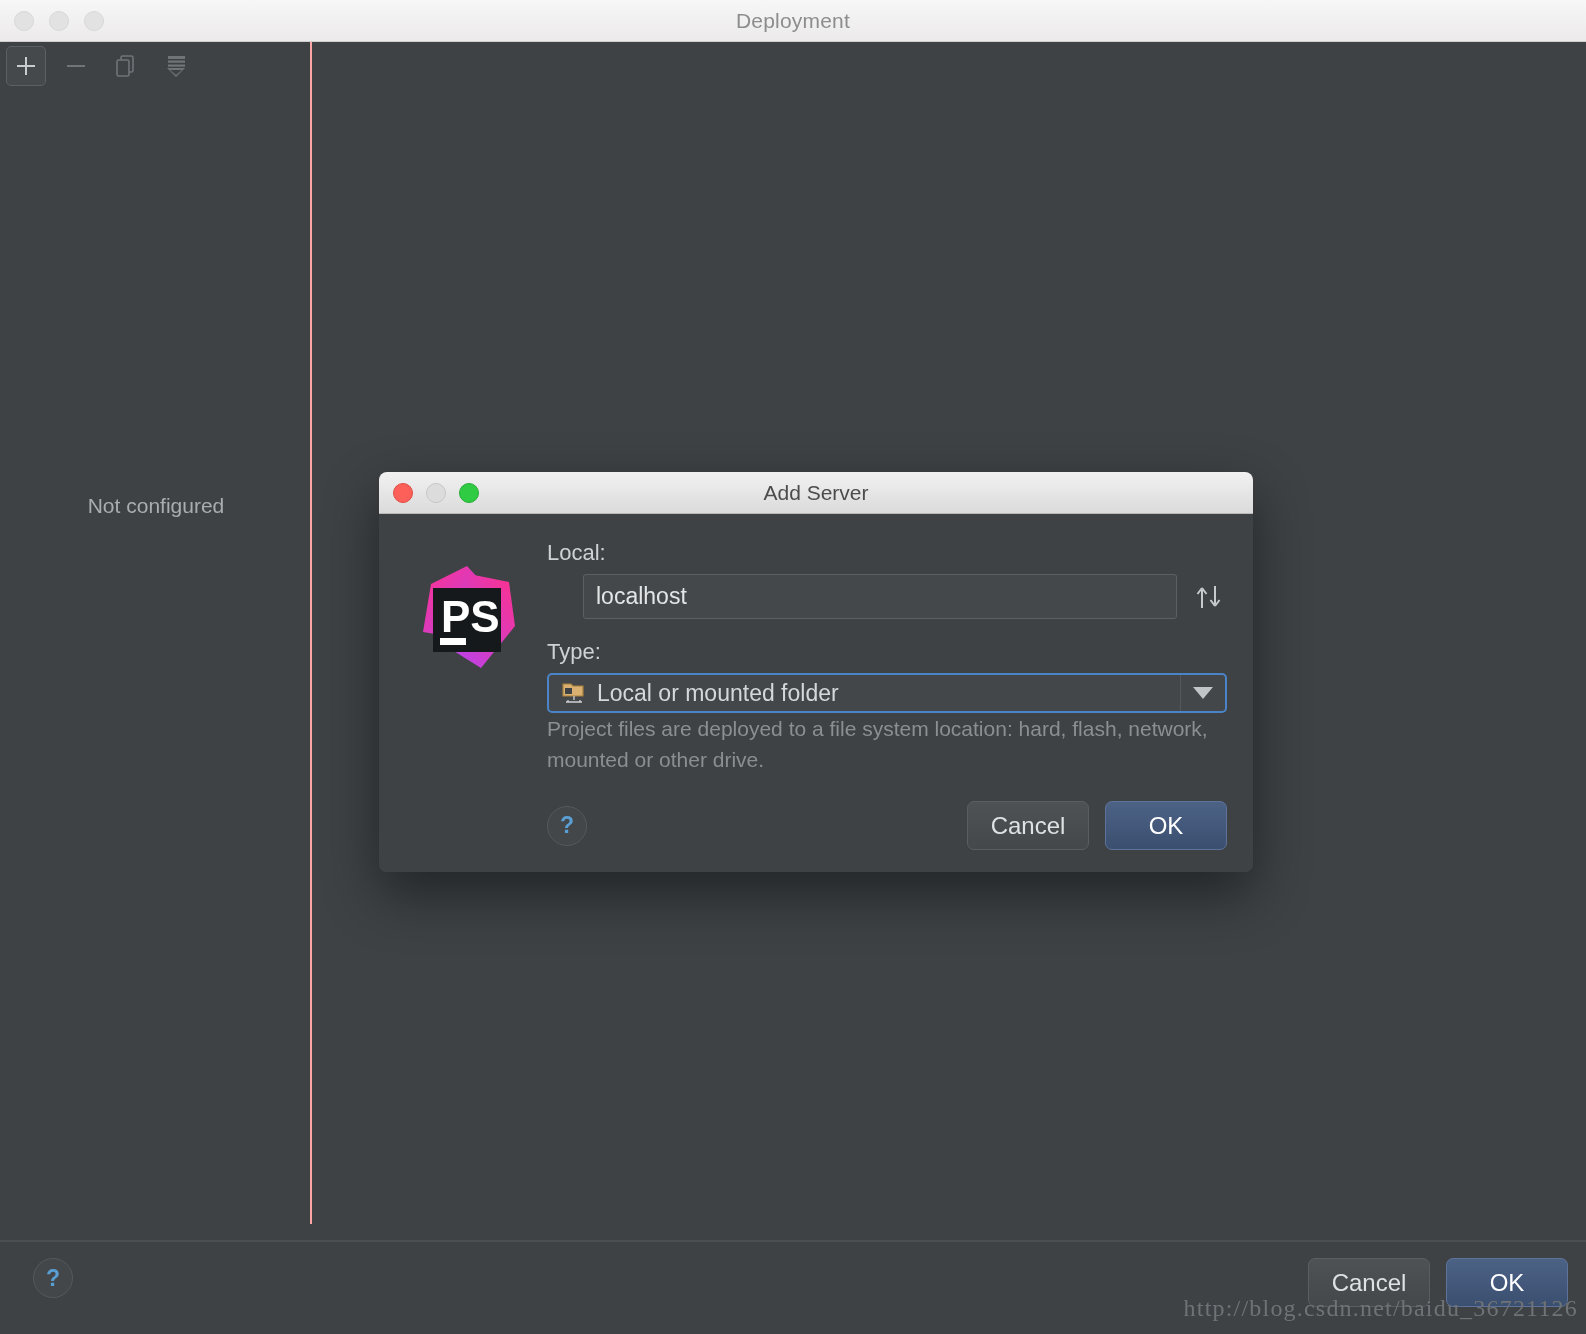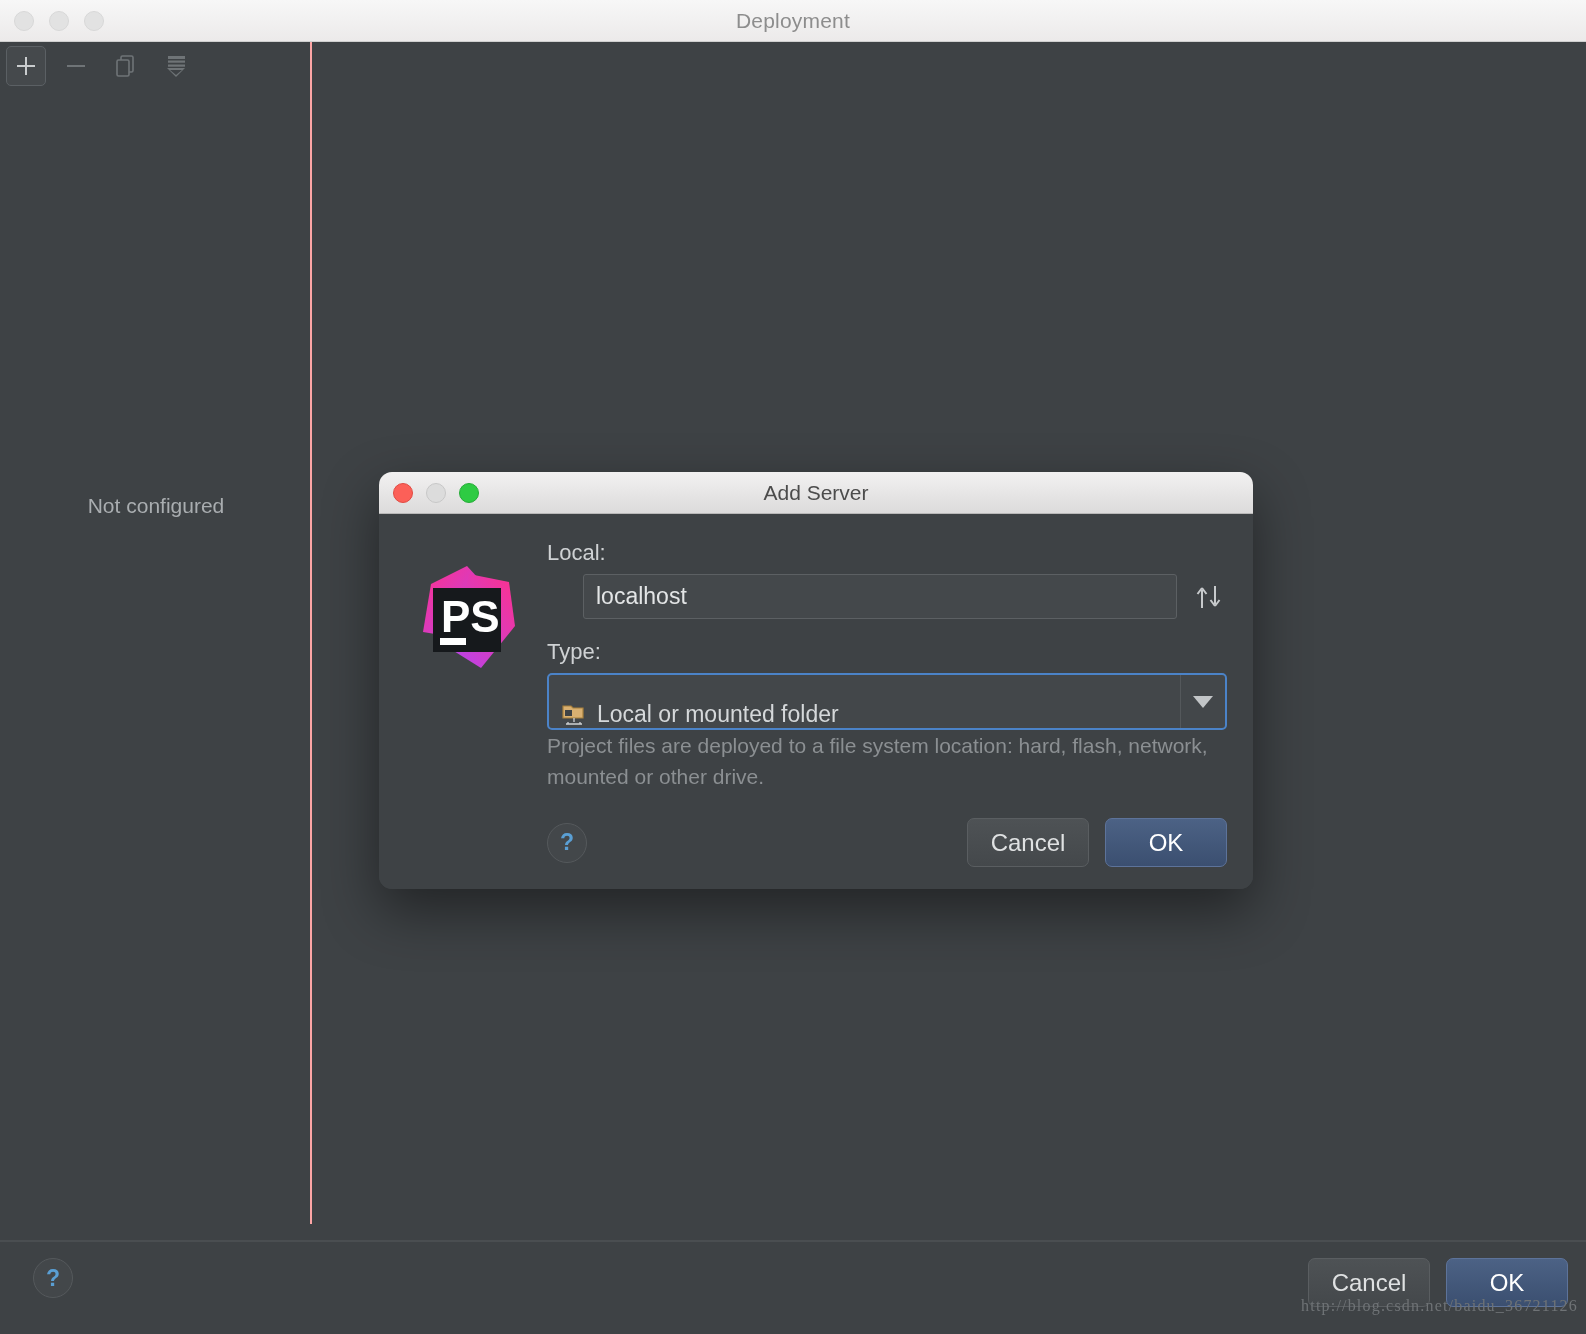--- a/index.html
+++ b/index.html
@@ -157,35 +157,35 @@
     border: 1px solid #5a5e61;
   }
   .btn.primary {
     background: linear-gradient(#4c6285, #3b4f70);
     border: 1px solid #5d739a;
     color: #ffffff;
   }
   .watermark {
     position: absolute;
     right: 8px;
-    bottom: 19px;
+    bottom: 12px;
     font-family: "Liberation Serif", serif;
-    font-size: 16px;
+    font-size: 24px;
     color: #6f7376;
     letter-spacing: 1.2px;
     white-space: nowrap;
   }
 
   
   .dialog {
     position: absolute;
     left: 379px;
     top: 430px;
     width: 874px;
-    border-radius: 13px;
+    border-radius: 8px;
     box-shadow: 0 22px 55px rgba(0,0,0,.45);
     overflow: hidden;
     z-index: 50;
   }
   .dlg-titlebar {
     position: relative;
     height: 41px;
     background: linear-gradient(#f2f1f1, #dcdbdb);
     border-bottom: 1px solid #b9b8b8;
   }
@@ -257,26 +257,26 @@
   }
   .sortarrows {
     width: 36px;
     display: flex;
     align-items: center;
     justify-content: center;
     color: #cfd2d4;
   }
   .combo {
     position: relative;
-    height: 57px;
+    height: 40px;
     background: #43474a;
     border: 2px solid #4b83c8;
     border-radius: 5px;
     display: flex;
-    align-items: flex-end;
+    align-items: center;
     padding-left: 12px;
     box-sizing: border-box;
   }
   .combo-icon { margin-right: 10px; display: flex; align-items: center; }
   .combo-text {
     font-size: 23px;
     color: #d5d8da;
   }
   .combo-arrow {
     position: absolute;

